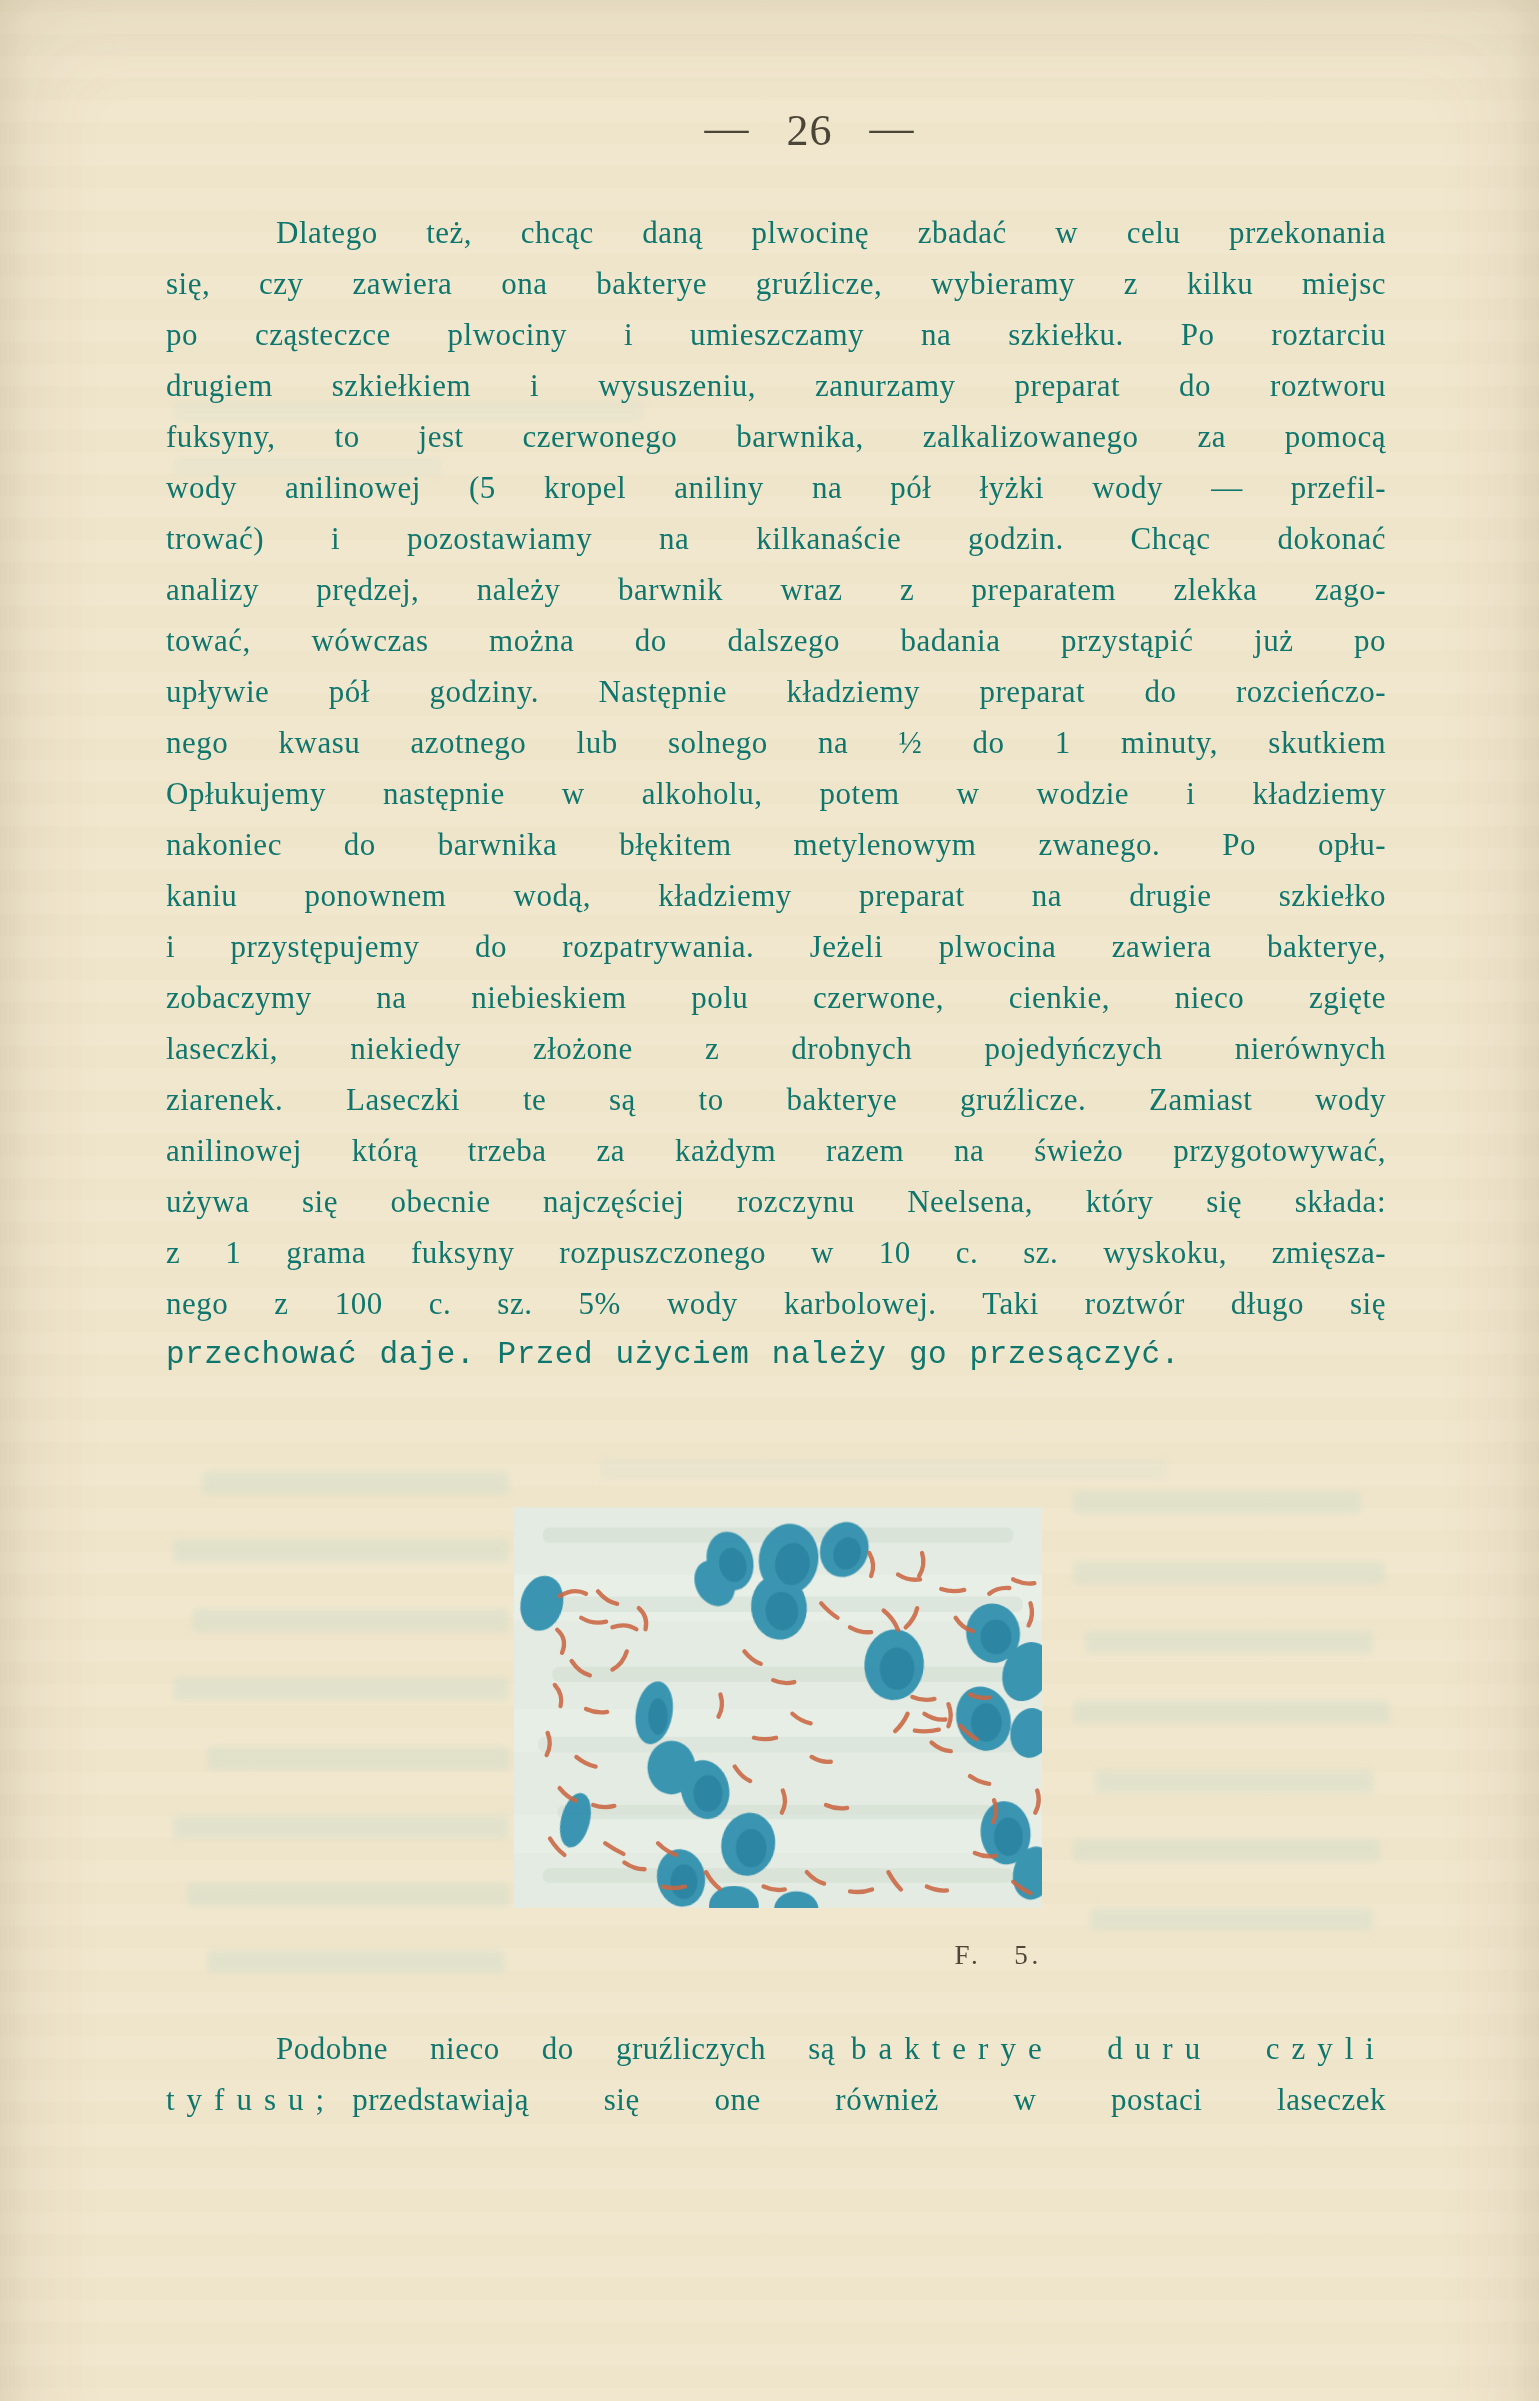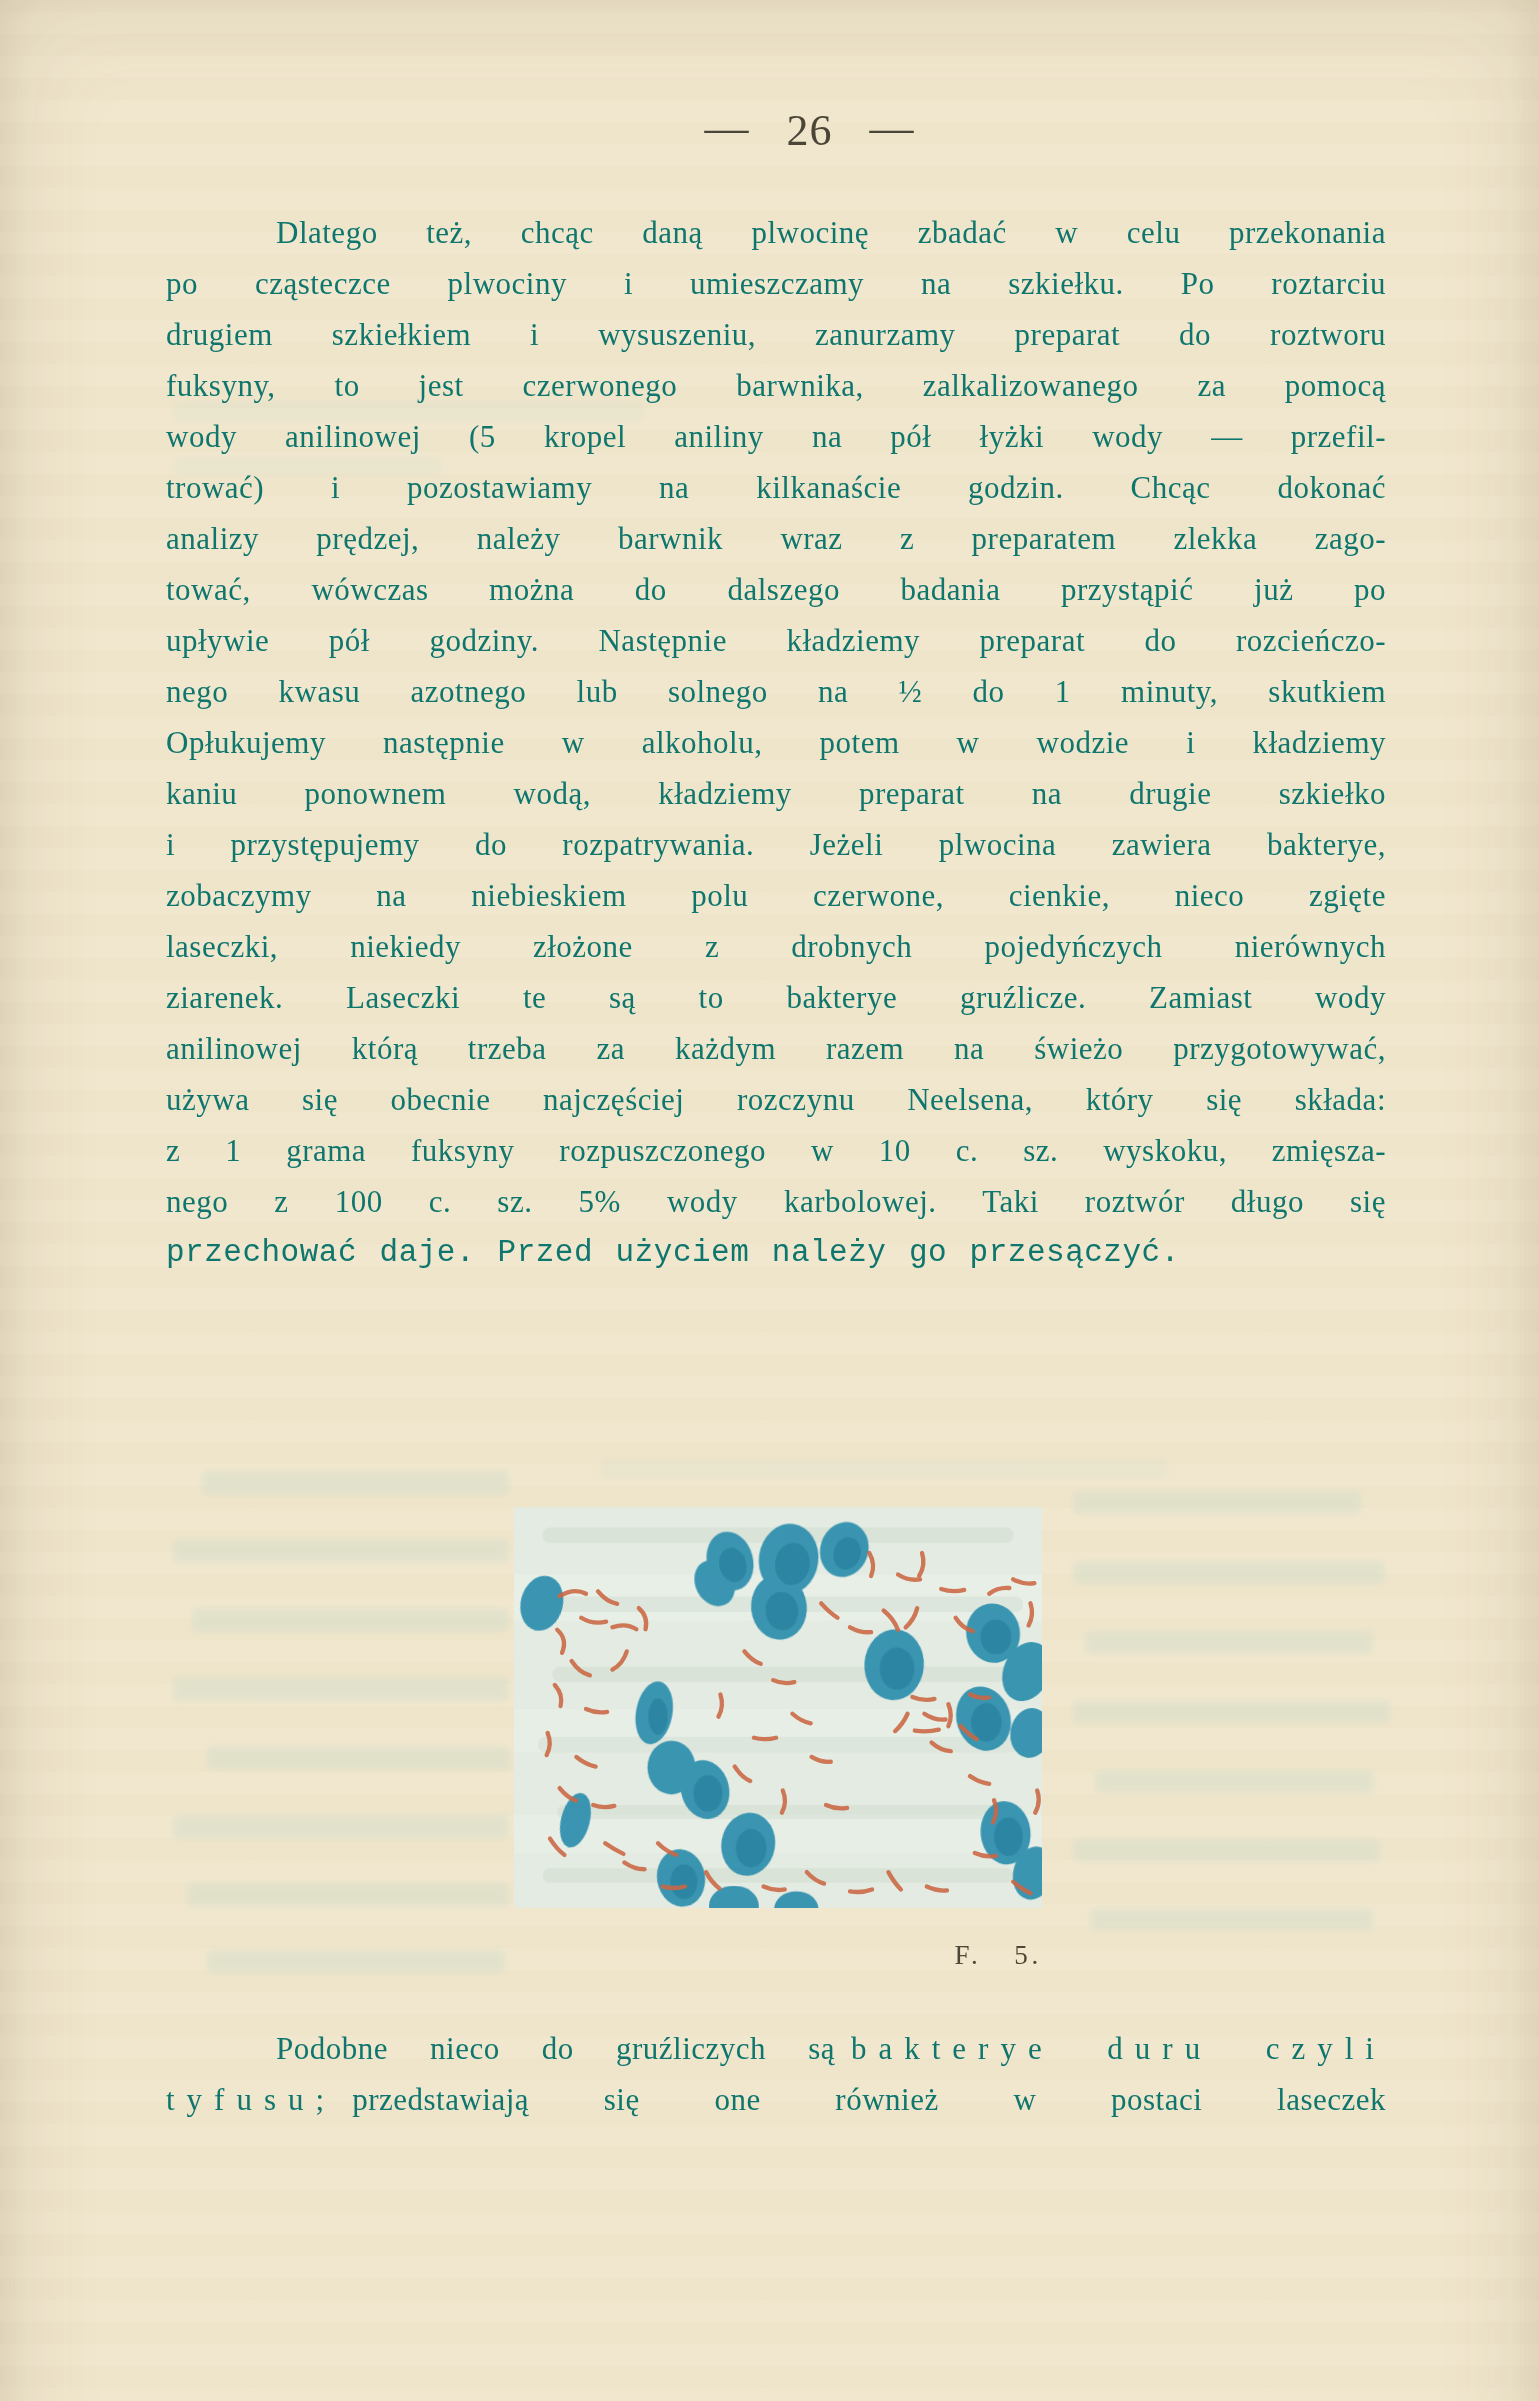--- a/index.html
+++ b/index.html
@@ -79,30 +79,32 @@
 <div class="ghost" style="left:1073px;top:1491px;width:288px;height:23px;"></div>
 <div class="ghost" style="left:1073px;top:1561px;width:312px;height:23px;"></div>
 <div class="ghost" style="left:1085px;top:1631px;width:288px;height:23px;"></div>
 <div class="ghost" style="left:1073px;top:1700px;width:317px;height:23px;"></div>
 <div class="ghost" style="left:1095px;top:1770px;width:279px;height:23px;"></div>
 <div class="ghost" style="left:1073px;top:1839px;width:307px;height:23px;"></div>
 <div class="ghost" style="left:1090px;top:1908px;width:283px;height:22px;"></div>
 
 <div id="para1" class="textblock">
     <div class="t-line first">Dlatego też, chcąc daną plwocinę zbadać w celu przekonania</div>
+    <div class="t-line">się, czy zawiera ona bakterye gruźlicze, wybieramy z kilku miejsc</div>
     <div class="t-line">po cząsteczce plwociny i umieszczamy na szkiełku. Po roztarciu</div>
     <div class="t-line">drugiem szkiełkiem i wysuszeniu, zanurzamy preparat do roztworu</div>
     <div class="t-line">fuksyny, to jest czerwonego barwnika, zalkalizowanego za pomocą</div>
     <div class="t-line">wody anilinowej (5 kropel aniliny na pół łyżki wody — przefil-</div>
     <div class="t-line">trować) i pozostawiamy na kilkanaście godzin. Chcąc dokonać</div>
     <div class="t-line">analizy prędzej, należy barwnik wraz z preparatem zlekka zago-</div>
     <div class="t-line">tować, wówczas można do dalszego badania przystąpić już po</div>
     <div class="t-line">upływie pół godziny. Następnie kładziemy preparat do rozcieńczo-</div>
     <div class="t-line">nego kwasu azotnego lub solnego na ½ do 1 minuty, skutkiem</div>
     <div class="t-line">Opłukujemy następnie w alkoholu, potem w wodzie i kładziemy</div>
+    <div class="t-line">nakoniec do barwnika błękitem metylenowym zwanego. Po opłu-</div>
     <div class="t-line">kaniu ponownem wodą, kładziemy preparat na drugie szkiełko</div>
     <div class="t-line">i przystępujemy do rozpatrywania. Jeżeli plwocina zawiera bakterye,</div>
     <div class="t-line">zobaczymy na niebieskiem polu czerwone, cienkie, nieco zgięte</div>
     <div class="t-line">laseczki, niekiedy złożone z drobnych pojedyńczych nierównych</div>
     <div class="t-line">ziarenek. Laseczki te są to bakterye gruźlicze. Zamiast wody</div>
     <div class="t-line">anilinowej którą trzeba za każdym razem na świeżo przygotowywać,</div>
     <div class="t-line">używa się obecnie najczęściej rozczynu Neelsena, który się składa:</div>
     <div class="t-line">z 1 grama fuksyny rozpuszczonego w 10 c. sz. wyskoku, zmięsza-</div>
     <div class="t-line">nego z 100 c. sz. 5% wody karbolowej. Taki roztwór długo się</div>
     <div class="t-line last">przechować daje. Przed użyciem należy go przesączyć.</div>

